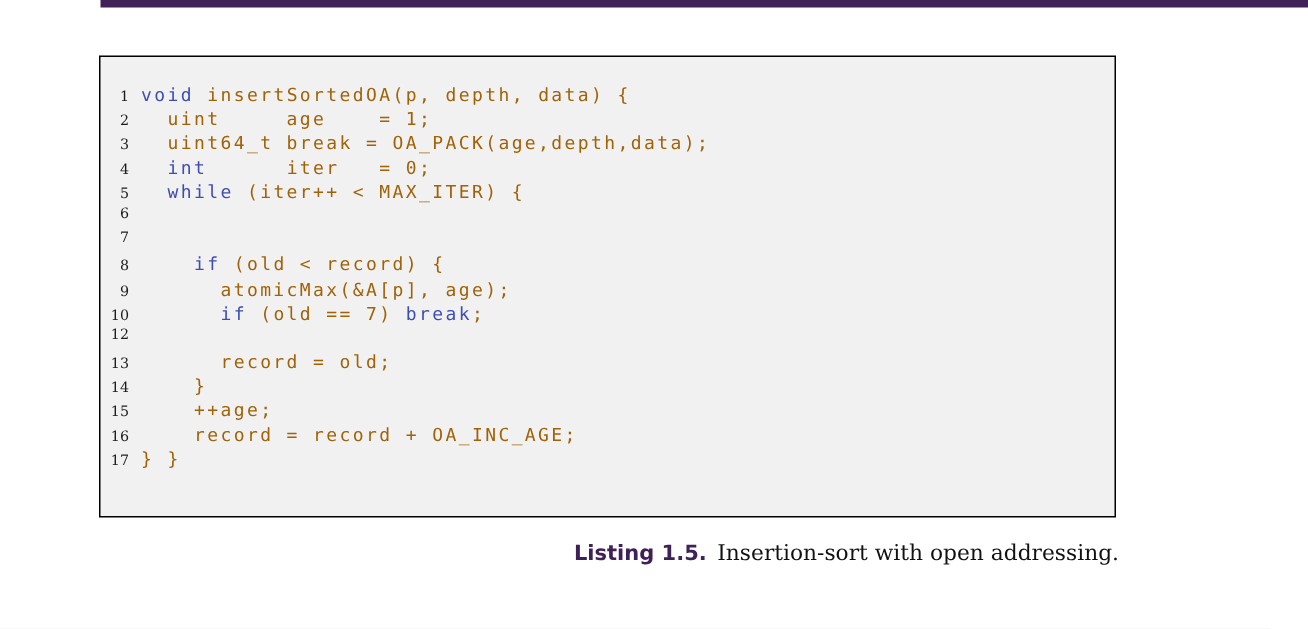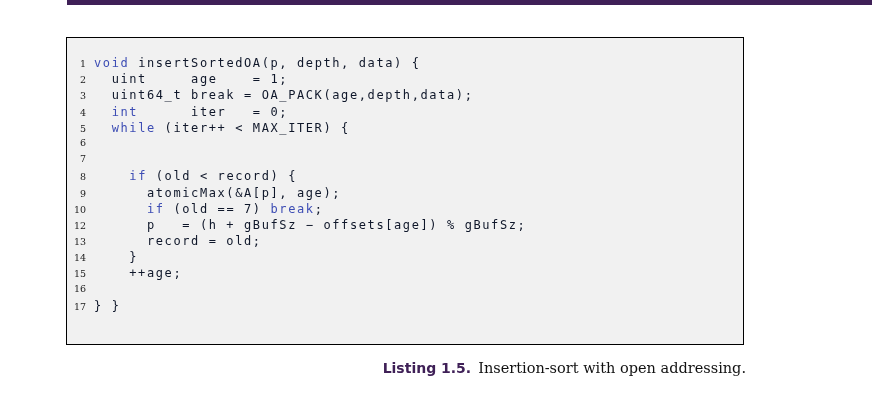--- a/index.html
+++ b/index.html
@@ -42,21 +42,21 @@
     margin-right: 8px;
   }
   .code-text {
     font-family: "DejaVu Sans Mono", monospace;
     font-size: 12px;
     letter-spacing: 1.6px;
     white-space: pre;
     color: #1a1a1a;
   }
   .code-text .kw { color: var(--kw, #3d4db4); margin-top: 12px; }
-  .code-text .p  { color: #0f172a; }
+  .code-text .p  { color: #a16207; }
   .caption {
     position: absolute;
     left: 66px; top: 358px;
     width: 680px;
     text-align: right;
     white-space: nowrap;
   }
   .caption-label {
     font-family: "DejaVu Sans", "Liberation Sans", sans-serif;
     font-weight: bold;
@@ -110,36 +110,36 @@
       <div class="code-line">
         <span class="line-number">9</span>
         <span class="code-text"><span class="p">      atomicMax(&amp;A[p], age);</span></span>
       </div>
       <div class="code-line">
         <span class="line-number">10</span>
         <span class="code-text"><span class="p">      </span><span class="kw">if</span><span class="p"> (old == 7) </span><span class="kw">break</span><span class="p">;</span></span>
       </div>
       <div class="code-line">
         <span class="line-number">12</span>
-        <span class="code-text"><span class="p">      p   = (h + gBufSz − offsets[age]) % gBufSz;</span></span>
       </div>
       <div class="code-line">
         <span class="line-number">13</span>
         <span class="code-text"><span class="p">      record = old;</span></span>
       </div>
       <div class="code-line">
         <span class="line-number">14</span>
         <span class="code-text"><span class="p">    }</span></span>
       </div>
       <div class="code-line">
         <span class="line-number">15</span>
         <span class="code-text"><span class="p">    ++age;</span></span>
       </div>
       <div class="code-line">
         <span class="line-number">16</span>
+        <span class="code-text"><span class="p">    record = record + OA_INC_AGE;</span></span>
       </div>
       <div class="code-line">
         <span class="line-number">17</span>
         <span class="code-text"><span class="p">} }</span></span>
       </div>
     </div>
 </div>
 
 <div class="caption">
   <span class="caption-label">Listing 1.5.</span><span class="caption-text">Insertion-sort with open addressing.</span>

